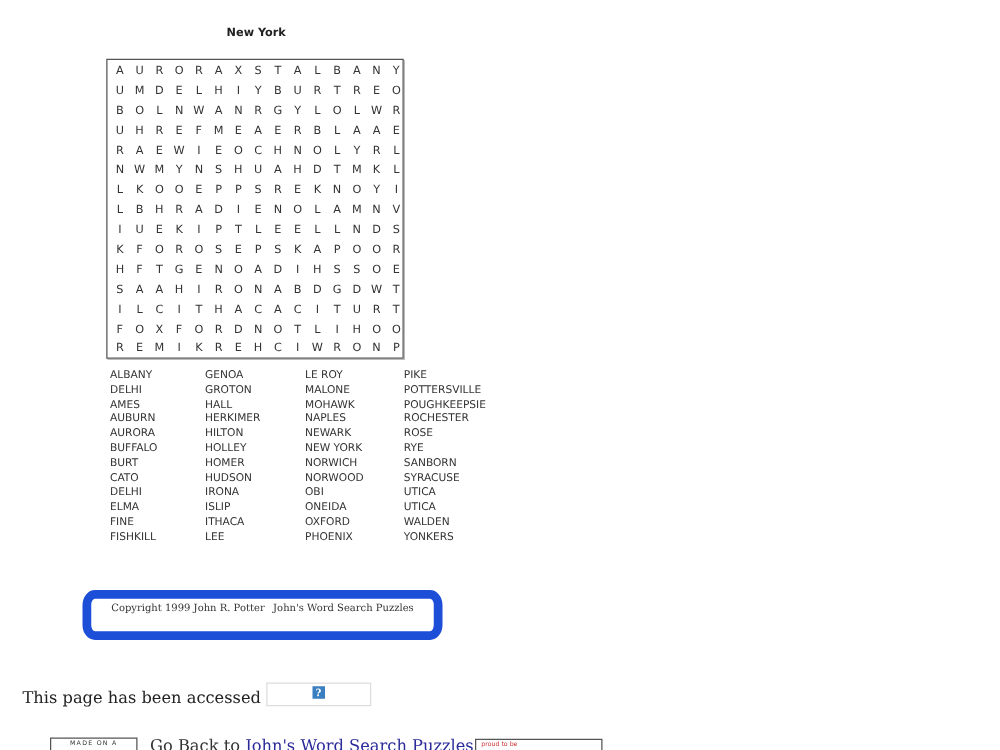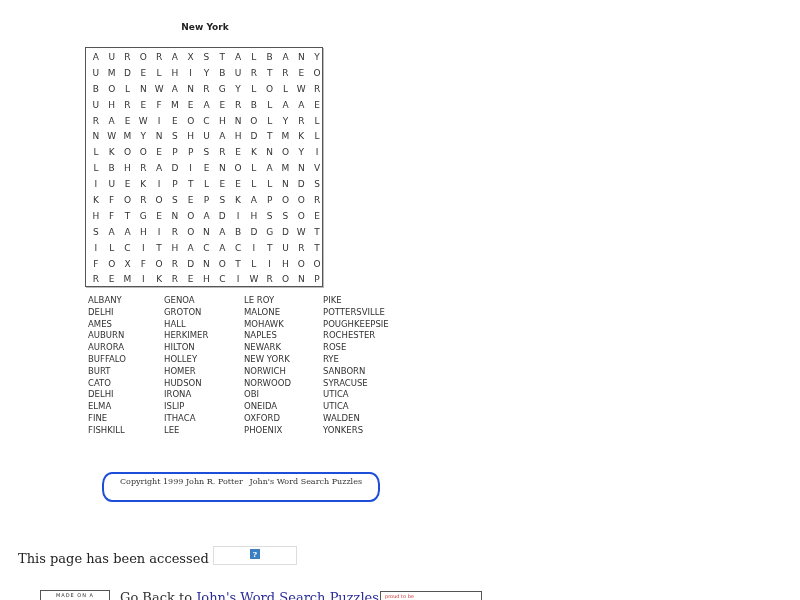--- a/index.html
+++ b/index.html
@@ -5,21 +5,21 @@
     html, body { margin: 0; padding: 0; background: #ffffff; }
     body { width: 800px; height: 600px; position: relative; overflow: hidden; font-family: "DejaVu Sans", sans-serif; color: #222; }
     .title { position: absolute; left: 150px; top: 22px; width: 110px; text-align: center; font-size: 9px; font-weight: bold; color: #222; }
     .grid { position: absolute; left: 85px; top: 47px; width: 236px; height: 238px; border: 1px solid #555; box-shadow: 1px 1px 0 #bbb; }
     .grid-inner { position: absolute; left: 2px; top: 2px; }
     .grid-row { display: flex; height: 15.9px; }
     .cell { width: 15.8px; text-align: center; font-size: 9px; line-height: 15.9px; color: #333; }
     .words { position: absolute; top: 295px; font-size: 8.5px; line-height: 11.8px; color: #333; margin-left: 36px; }
     .words div { white-space: nowrap; }
     .col0 { left: 52px; } .col1 { left: 128px; } .col2 { left: 208px; } .col3 { left: 287px; }
-    .copyright { position: absolute; left: 66px; top: 472px; width: 274px; height: 26px; border: 2px solid #1d4ed8; border-radius: 10px / 12px; font-family: "DejaVu Serif", serif; font-size: 8px; color: #333; text-align: center; line-height: 11px; margin-left: 36px; }
+    .copyright { position: absolute; left: 66px; top: 472px; width: 274px; height: 26px; border: 7px solid #1d4ed8; border-radius: 10px / 12px; font-family: "DejaVu Serif", serif; font-size: 8px; color: #333; text-align: center; line-height: 11px; }
     .copyright .l1 { display: flex; justify-content: space-between; padding: 2px 16px 0 16px; }
     .accessed { position: absolute; left: 18px; top: 549px; font-family: "DejaVu Serif", serif; font-size: 13px; color: #222; display: flex; align-items: center; white-space: nowrap; }
     .counter { display: inline-block; width: 82px; height: 17px; border: 1px solid #ddd; margin: 0 4px; position: relative; top: -3px; }
     .counter .q { position: absolute; left: 36px; top: 2px; width: 10px; height: 10px; background: #3a7fc2; color: #fff; font-size: 8px; line-height: 10px; text-align: center; font-weight: bold; }
     .footer { position: absolute; top: 588px; left: 0; width: 788px; height: 12px; }
     .mac-badge { position: absolute; left: 40px; top: 2px; width: 68px; height: 14px; border: 1px solid #555; font-size: 5px; text-align: center; line-height: 8px; color: #333; letter-spacing: 1px; }
     .goback { position: absolute; left: 120px; top: 2px; font-family: "DejaVu Serif", serif; font-size: 13px; color: #333; white-space: nowrap; }
     .goback a { color: #2a2a9a; text-decoration: none; }
     .proud { position: absolute; left: 380px; top: 3px; width: 96px; height: 12px; border: 1px solid #555; font-size: 5px; color: #c33; padding-left: 4px; line-height: 8px; }
   </style>

